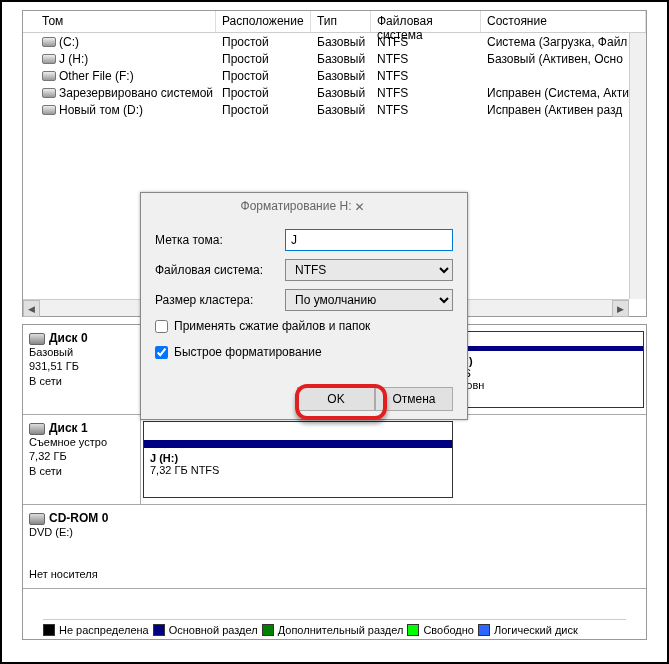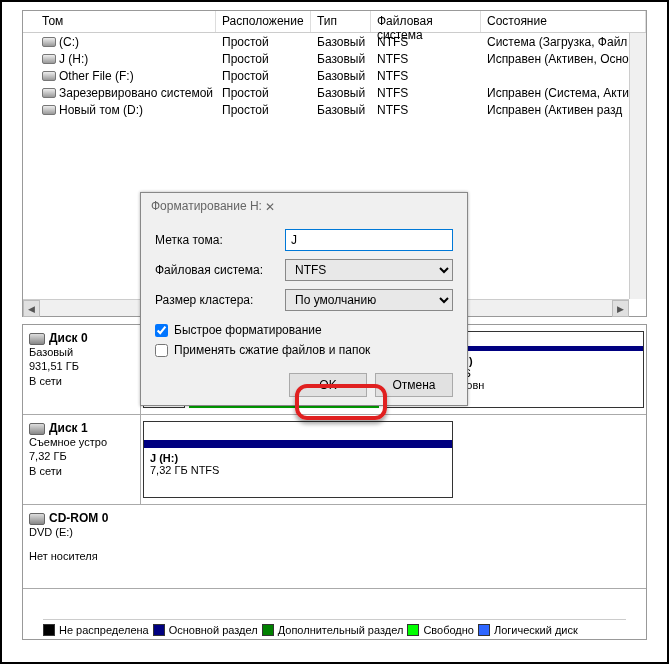--- a/index.html
+++ b/index.html
@@ -36,30 +36,30 @@
 .vol-bar { height: 5px; margin: -3px -6px 4px -6px; }
 .bar-blue { background: #000080; }
 .bar-green-border { border: 3px solid #00a000 !important; }
 
 
 .legend { position: absolute; bottom: 2px; left: 20px; right: 20px; height: 18px; display: flex; align-items: center; gap: 4px; font-size: 11px; white-space: nowrap; border-top: 1px solid #ccc; padding-top: 2px; overflow: hidden; }
 .legend-sw { width: 12px; height: 12px; display: inline-block; border: 1px solid #333; }
 
 
 .dialog-overlay { position: absolute; top: 190px; left: 138px; width: 328px; background: #f0f0f0; border: 1px solid #888; box-shadow: 0 0 3px rgba(0,0,0,0.3); }
-.dialog-title { display: flex; justify-content: flex-start; padding: 6px 10px; color: #666; font-size: 12px; }
+.dialog-title { display: flex; justify-content: center; padding: 6px 10px; color: #666; font-size: 12px; }
 .dialog-close { width: 16px; height: 16px; display: flex; align-items: center; justify-content: center; color: #666; cursor: pointer; }
 .dialog-body { padding: 8px 14px 8px 14px; }
 .form-row { display: flex; align-items: center; margin-bottom: 8px; }
 .form-label { width: 130px; font-size: 12px; }
 .form-input { flex: 1; height: 22px; border: 1px solid #0078d7; padding: 2px 5px; font-size: 12px; background: #fff; }
 .form-select { flex: 1; height: 22px; border: 1px solid #888; padding: 2px 5px; font-size: 12px; background: #e8e8e8; }
 .check-row { display: flex; align-items: center; margin: 6px 0 2px 0; }
 .check-row input { margin-right: 6px; }
-.dialog-btns { display: flex; justify-content: flex-end; gap: 8px; margin-top: 16px; position: relative; }
+.dialog-btns { display: flex; justify-content: flex-end; margin-top: 28px; position: relative; }
 .dlg-btn { width: 78px; height: 24px; border: 1px solid #aaa; background: #e1e1e1; font-size: 12px; cursor: pointer; }
 .ok-highlight { position: absolute; border: 4px solid #e02020; border-radius: 12px; box-shadow: 0 4px 4px rgba(0,0,0,0.35); pointer-events: none; }
 </style>
 </head>
 <body>
 
 <div class="table-wrap">
   <div class="table-header">
     <div class="col-vol">Том</div>
     <div class="col-loc">Расположение</div>
@@ -73,21 +73,21 @@
         <div class="col-loc">Простой</div>
         <div class="col-type">Базовый</div>
         <div class="col-fs">NTFS</div>
         <div class="col-state">Система (Загрузка, Файл</div>
       </div>
       <div class="table-row">
         <div class="col-vol"><span class="disk-icon"></span>J (H:)</div>
         <div class="col-loc">Простой</div>
         <div class="col-type">Базовый</div>
         <div class="col-fs">NTFS</div>
-        <div class="col-state">Исправен (Активен, Осно</div>
+        <div class="col-state">Базовый (Активен, Осно</div>
       </div>
       <div class="table-row">
         <div class="col-vol"><span class="disk-icon"></span>Other File (F:)</div>
         <div class="col-loc">Простой</div>
         <div class="col-type">Базовый</div>
         <div class="col-fs">NTFS</div>
       </div>
       <div class="table-row">
         <div class="col-vol"><span class="disk-icon"></span>Зарезервировано системой</div>
         <div class="col-loc">Простой</div>
@@ -149,21 +149,21 @@
         <div class="vol-title">J  (H:)</div>
         <div class="vol-sub">7,32 ГБ NTFS</div>
       </div>
     </div>
   </div>
 
   <div class="disk-panel" style="height:84px">
     <div class="disk-info" style="border-right:none">
       <div><span class="d-icon"></span><span class="d-name">CD-ROM 0</span></div>
       <div class="d-line">DVD (E:)</div>
-      <div class="d-line" style="margin-top:10px">Нет носителя</div>
+      <div class="d-line" style="margin-top:28px">Нет носителя</div>
     </div>
   </div>
 
   <div class="legend">
     <span class="legend-sw" style="background:#000"></span>
     <span>Не распределена</span>
     <span class="legend-sw" style="background:#000080"></span>
     <span>Основной раздел</span>
     <span class="legend-sw" style="background:#008000"></span>
     <span>Дополнительный раздел</span>
@@ -185,28 +185,28 @@
       <input class="form-input" value="J" style="">
     </div>
     <div class="form-row">
       <div class="form-label">Файловая система:</div>
       <select class="form-select"><option>NTFS</option></select>
     </div>
     <div class="form-row">
       <div class="form-label">Размер кластера:</div>
       <select class="form-select"><option>По умолчанию</option></select>
     </div>
+    <div class="check-row">
+      <input type="checkbox" style="">
+      <span>Применять сжатие файлов и папок</span>
+    </div>
     <div class="check-row" style="margin-top:12px">
       <input type="checkbox" checked="" style="">
       <span>Быстрое форматирование</span>
     </div>
-    <div class="check-row">
-      <input type="checkbox" style="">
-      <span>Применять сжатие файлов и папок</span>
-    </div>
     <div class="dialog-btns">
       <button class="dlg-btn">OK</button>
       <button class="dlg-btn">Отмена</button>
     </div>
   </div>
 </div>
 
 <div class="ok-highlight" style="top:382px;left:293px;width:92px;height:36px"></div>
 
 </body></html>

